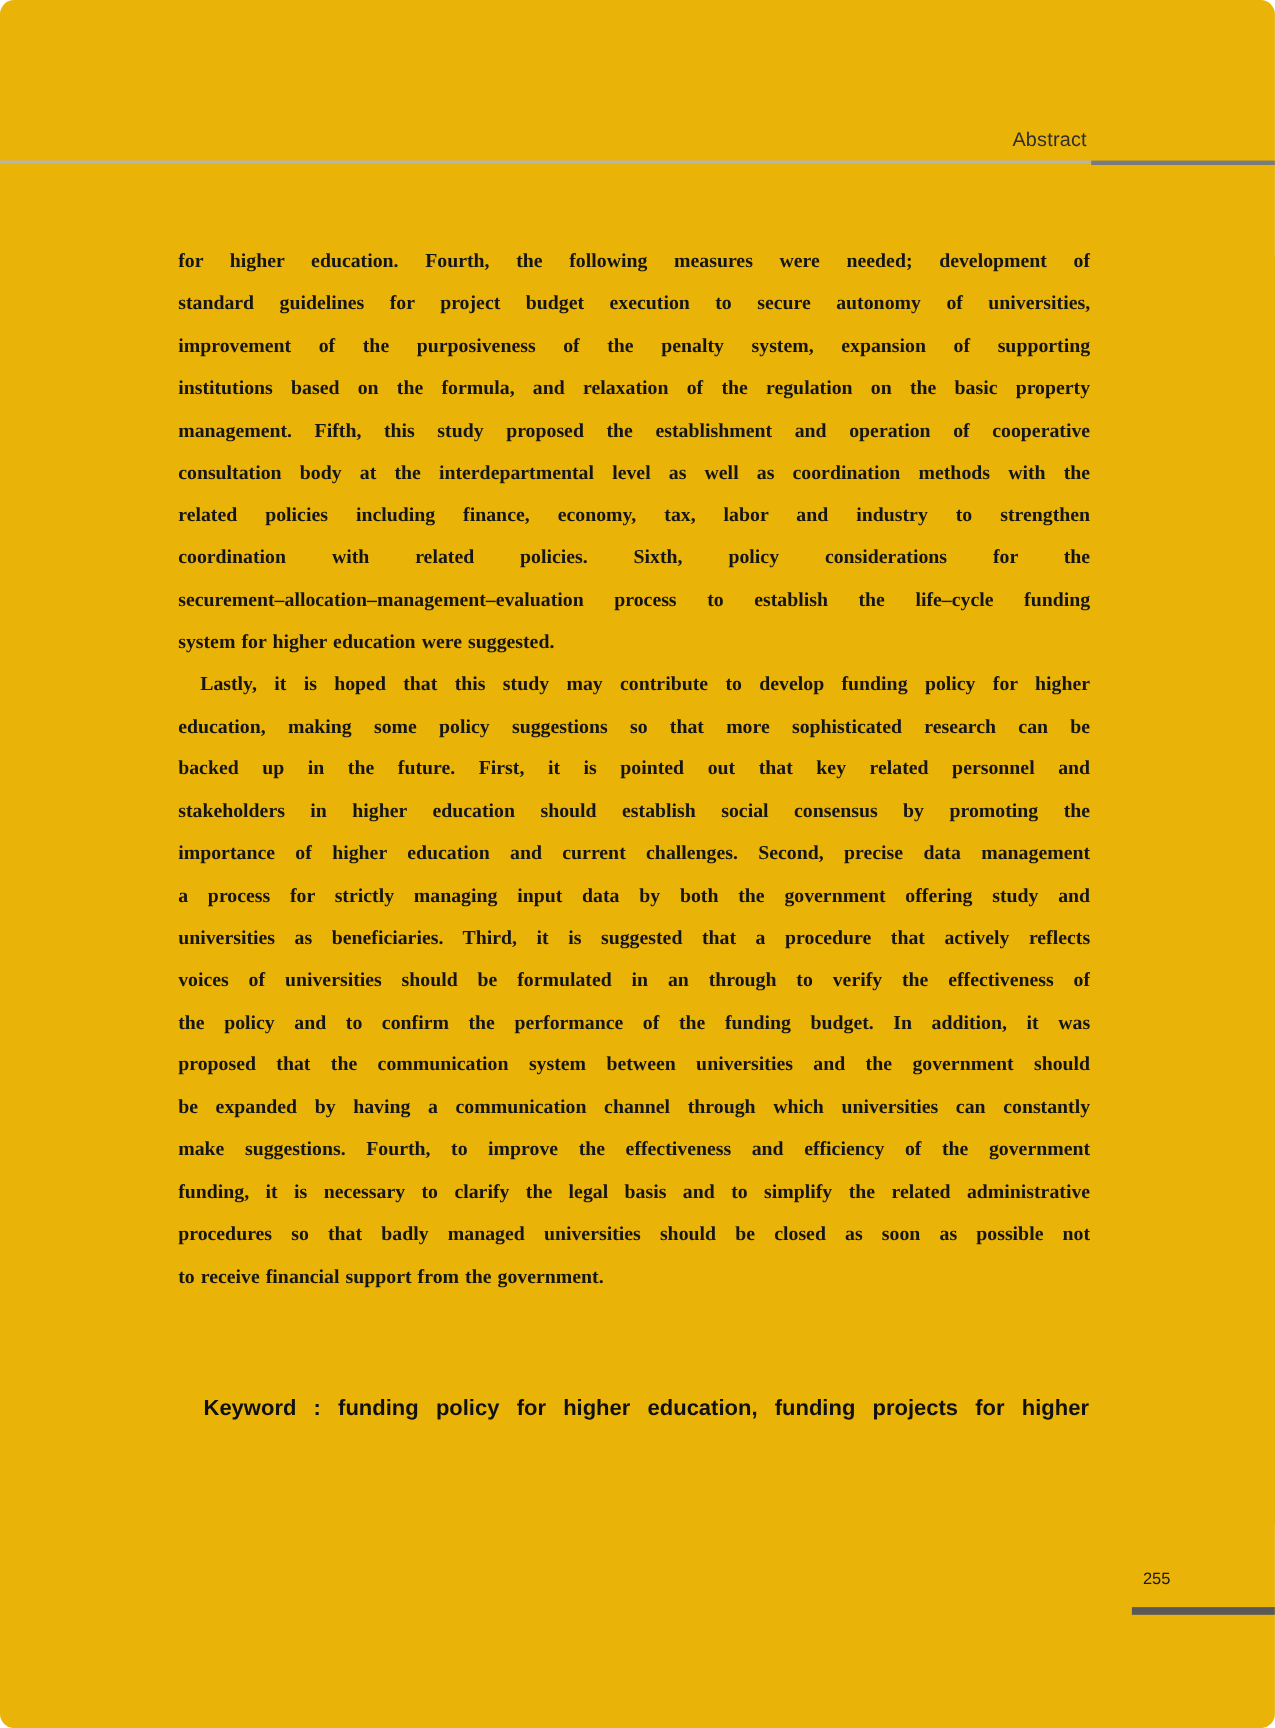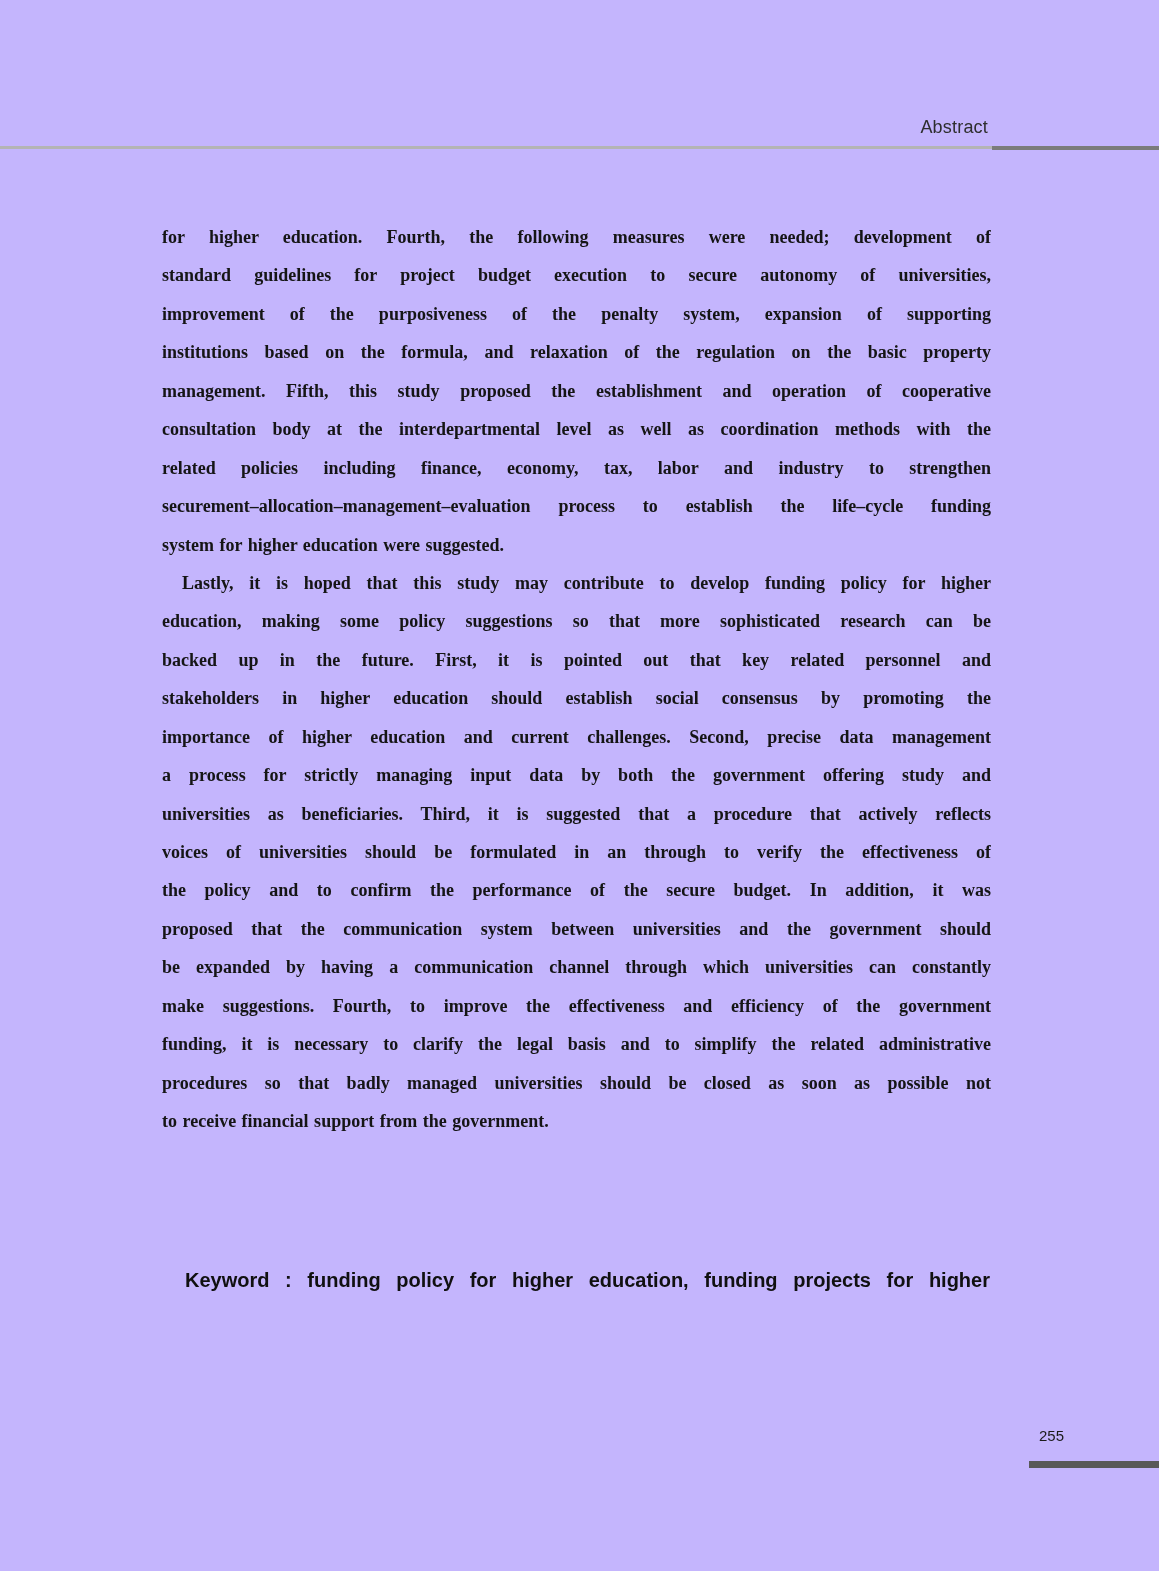--- a/index.html
+++ b/index.html
@@ -1,24 +1,25 @@
 <!DOCTYPE html>
 <html style="--rule-light: #b4b4b4; --rule-dark: #7b7b7b; --footer-bar: #595959; --body-text: #151515;"><head>
 <meta charset="utf-8">
 <style>
   * { margin: 0; padding: 0; box-sizing: border-box; }
   html, body { background: #ffffff; }
   .page {
     position: relative;
     width: 1159px;
     height: 1571px;
-    background: #c4b5fd;
+    background: #eab308;
     font-family: "Liberation Serif", serif;
     color: #151515;
     overflow: hidden;
+    border-radius: 13px;
   }
 
   
   .running-header {
     position: absolute;
     top: 117px;
     right: 171px;
     font-family: "Liberation Sans", sans-serif;
     font-size: 18px;
     color: #2e2e2e;
@@ -108,33 +109,34 @@
 
   <div class="abstract-body">
       <div class="para">
         <div class="line">for higher education. Fourth, the following measures were needed; development of</div>
         <div class="line">standard guidelines for project budget execution to secure autonomy of universities,</div>
         <div class="line">improvement of the purposiveness of the penalty system, expansion of supporting</div>
         <div class="line">institutions based on the formula, and relaxation of the regulation on the basic property</div>
         <div class="line">management. Fifth, this study proposed the establishment and operation of cooperative</div>
         <div class="line">consultation body at the interdepartmental level as well as coordination methods with the</div>
         <div class="line">related policies including finance, economy, tax, labor and industry to strengthen</div>
+        <div class="line">coordination with related policies. Sixth, policy considerations for the</div>
         <div class="line">securement–allocation–management–evaluation process to establish the life–cycle funding</div>
         <div class="line last">system for higher education were suggested.</div>
       </div>
       <div class="para">
         <div class="line indent">Lastly, it is hoped that this study may contribute to develop funding policy for higher</div>
         <div class="line">education, making some policy suggestions so that more sophisticated research can be</div>
         <div class="line">backed up in the future. First, it is pointed out that key related personnel and</div>
         <div class="line">stakeholders in higher education should establish social consensus by promoting the</div>
         <div class="line">importance of higher education and current challenges. Second, precise data management</div>
         <div class="line">a process for strictly managing input data by both the government offering study and</div>
         <div class="line">universities as beneficiaries. Third, it is suggested that a procedure that actively reflects</div>
         <div class="line">voices of universities should be formulated in an through to verify the effectiveness of</div>
-        <div class="line">the policy and to confirm the performance of the secure budget. In addition, it was</div>
+        <div class="line">the policy and to confirm the performance of the funding budget. In addition, it was</div>
         <div class="line">proposed that the communication system between universities and the government should</div>
         <div class="line">be expanded by having a communication channel through which universities can constantly</div>
         <div class="line">make suggestions. Fourth, to improve the effectiveness and efficiency of the government</div>
         <div class="line">funding, it is necessary to clarify the legal basis and to simplify the related administrative</div>
         <div class="line">procedures so that badly managed universities should be closed as soon as possible not</div>
         <div class="line last">to receive financial support from the government.</div>
       </div>
     </div>
 
   <div class="keyword-section">

